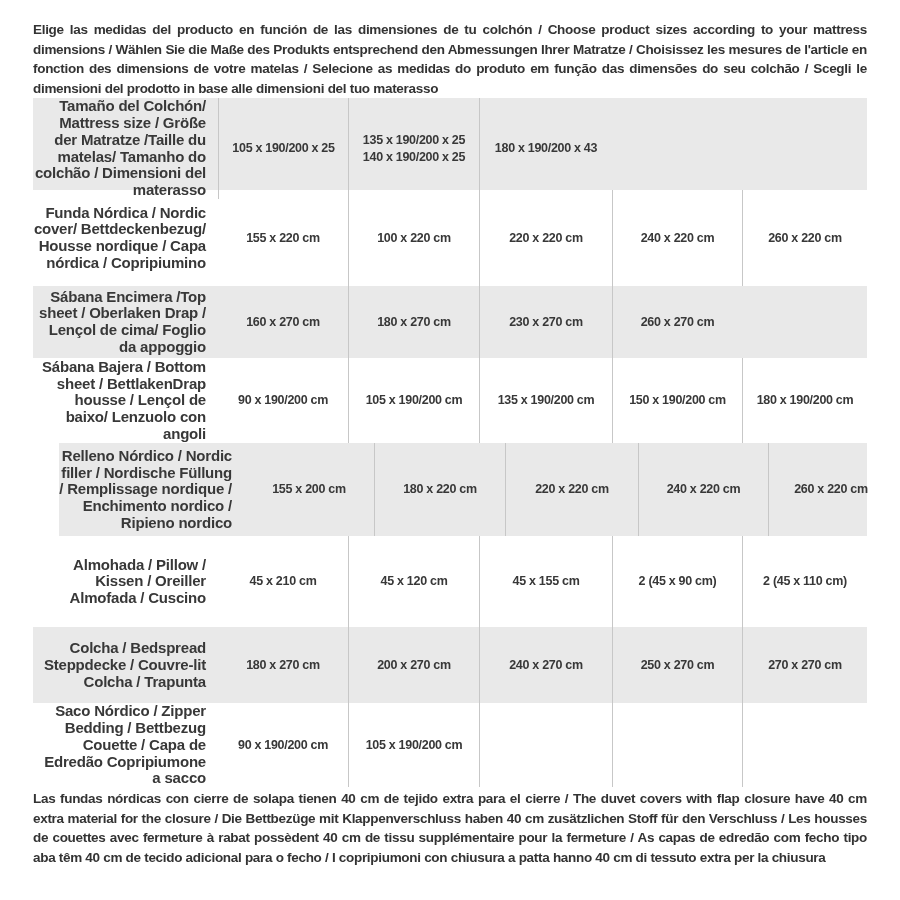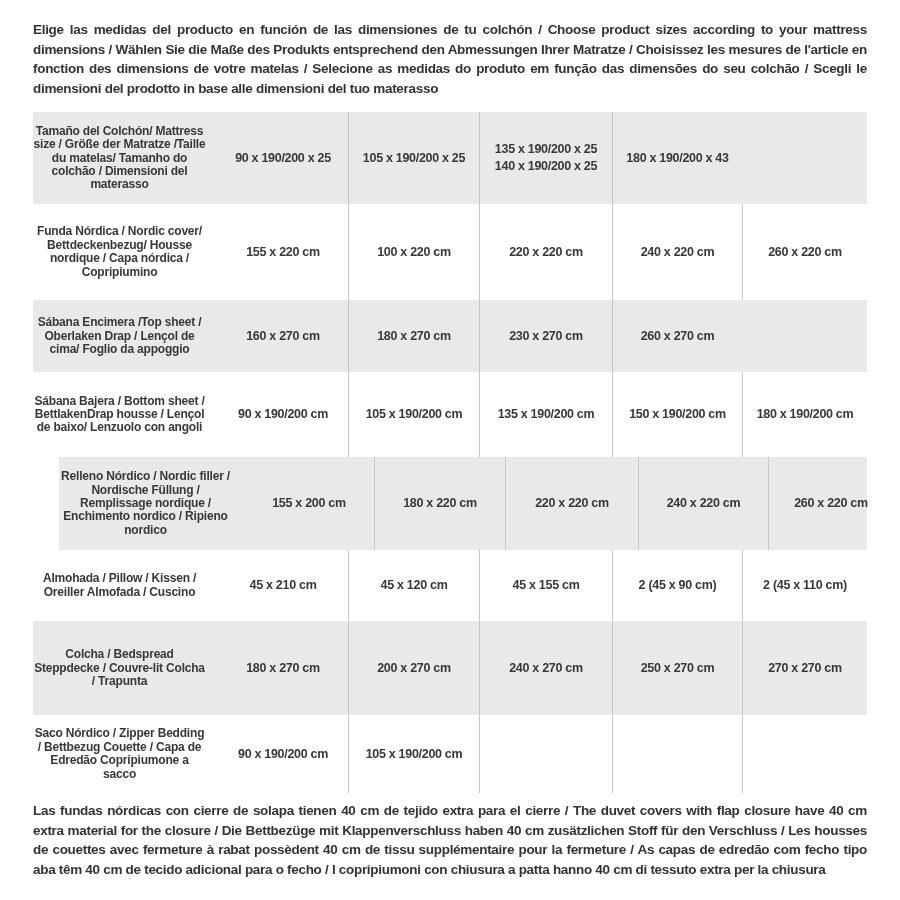--- a/index.html
+++ b/index.html
@@ -12,52 +12,52 @@
   .page { width: 900px; height: 900px; padding: 20px 33px 0 33px; }
 
   .intro, .footnote {
     font-size: 13.5px;
     font-weight: bold;
     letter-spacing: -0.3px;
     line-height: 1.45;
     text-align: justify;
     color: #333333;
   }
-  .intro { margin-bottom: 14px; }
+  .intro { margin-bottom: 0; }
   .footnote { margin-top: 8px; }
 
   .size-table { width: 834px; }
 
   .row {
     display: grid;
     grid-template-columns: 185px 130px 131px 133px 130px 125px;
   }
   .row.shade { background: #e9e9e9; }
 
   .row:nth-child(1) { height: 92px; }
   .row:nth-child(2) { height: 96px; }
   .row:nth-child(3) { height: 72px; }
   .row:nth-child(4) { height: 85px; }
   .row:nth-child(5) { height: 93px; margin-left: 26px; }
-  .row:nth-child(6) { height: 71px; }
-  .row:nth-child(7) { height: 94px; }
+  .row:nth-child(6) { height: 91px; }
+  .row:nth-child(7) { height: 76px; }
   .row:nth-child(8) { height: 78px; }
 
   .cell {
     height: 100%;
     display: flex;
     align-items: center;
   }
   .cell.label {
-    font-size: 12px;
+    font-size: 15px;
     font-weight: bold;
     line-height: 1.12;
     letter-spacing: -0.2px;
     padding-right: 12px;
-    text-align: center;
+    text-align: right;
   }
   .cell.val {
     justify-content: center;
     text-align: center;
     font-size: 12.5px;
     font-weight: bold;
     letter-spacing: -0.3px;
     line-height: 1.35;
     white-space: pre-line;
     padding: 0 2px;
@@ -68,21 +68,20 @@
 <body>
 
 <div class="page">
 
   <p class="intro">Elige las medidas del producto en función de las dimensiones de tu colchón / Choose product sizes according to your mattress dimensions / Wählen Sie die Maße des Produkts entsprechend den Abmessungen Ihrer Matratze / Choisissez les mesures de l'article en fonction des dimensions de votre matelas / Selecione as medidas do produto em função das dimensões do seu colchão / Scegli le dimensioni del prodotto in base alle dimensioni del tuo materasso</p>
 
   <div class="size-table">
 
     <div class="row shade">
       <div class="cell label">Tamaño del Colchón/ Mattress size / Größe der Matratze /Taille du matelas/ Tamanho do colchão / Dimensioni del materasso</div>
-      <div class="cell val">90 x 190/200 x 25</div>
       <div class="cell val sep">105 x 190/200 x 25</div>
       <div class="cell val sep">135 x 190/200 x 25
 140 x 190/200 x 25</div>
       <div class="cell val sep">180 x 190/200 x 43</div>
     </div>
 
     <div class="row">
       <div class="cell label">Funda Nórdica / Nordic cover/ Bettdeckenbezug/ Housse nordique / Capa nórdica / Copripiumino</div>
       <div class="cell val">155 x 220 cm</div>
       <div class="cell val sep">100 x 220 cm</div>

